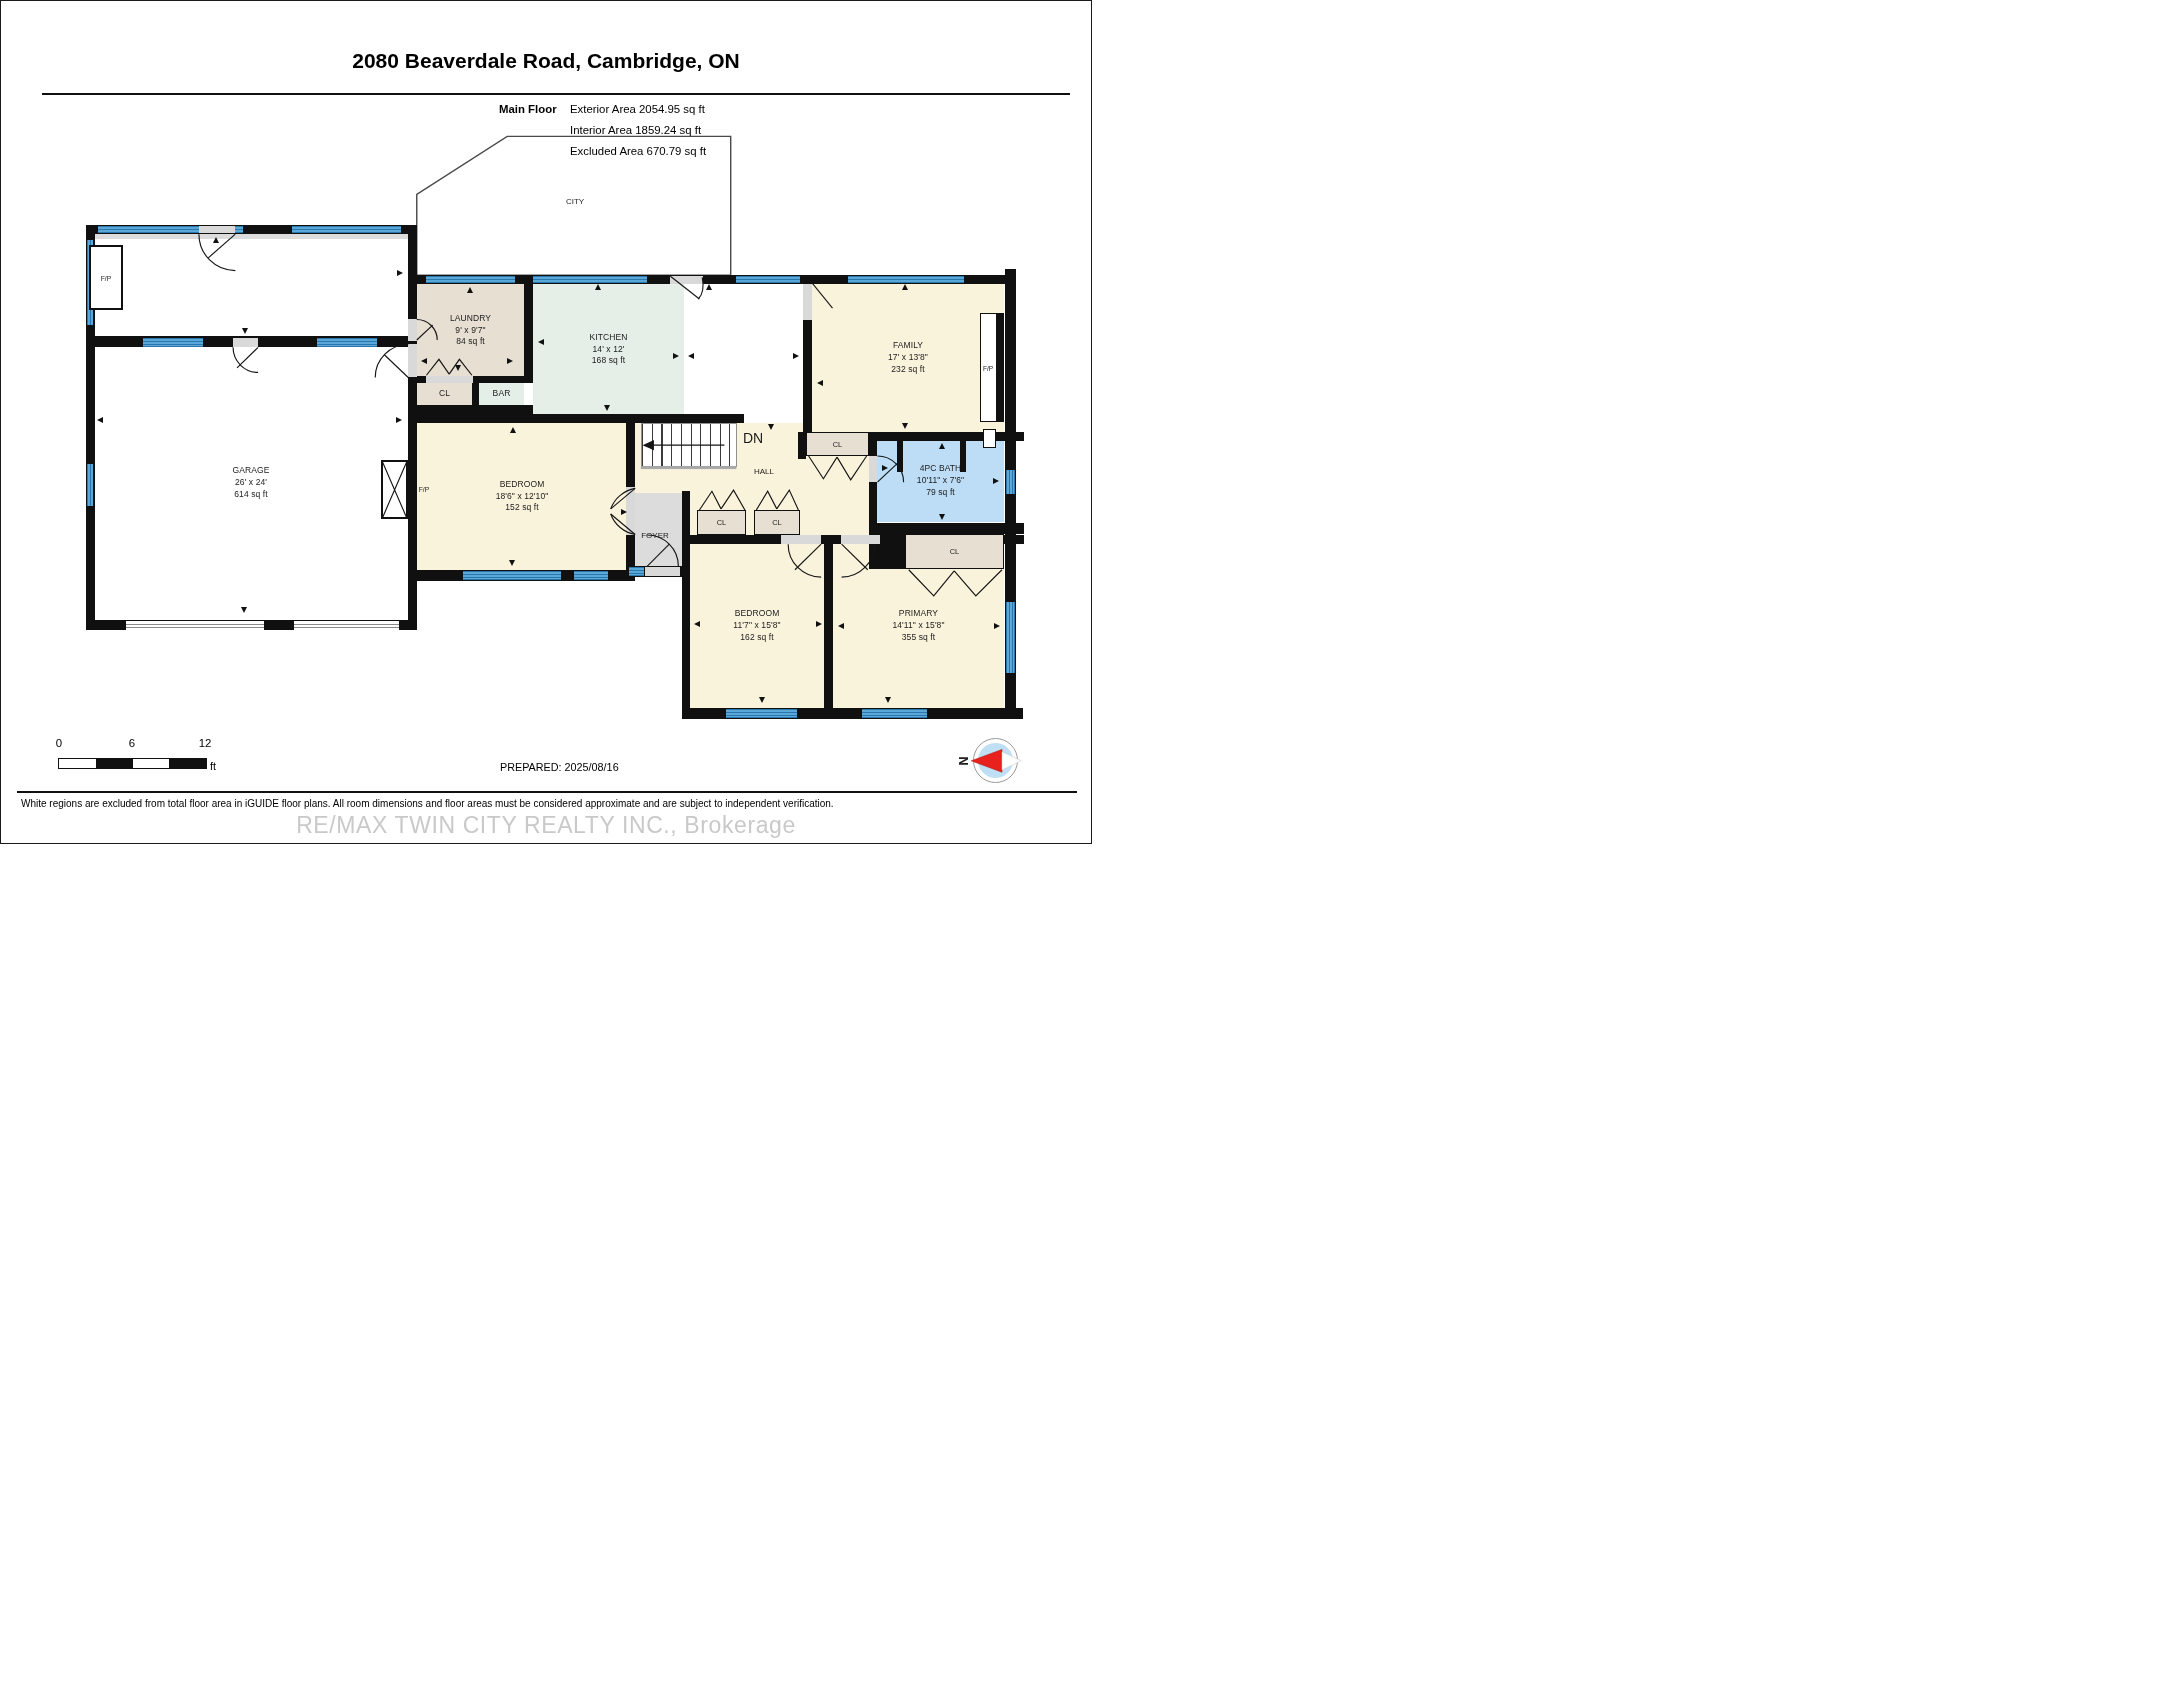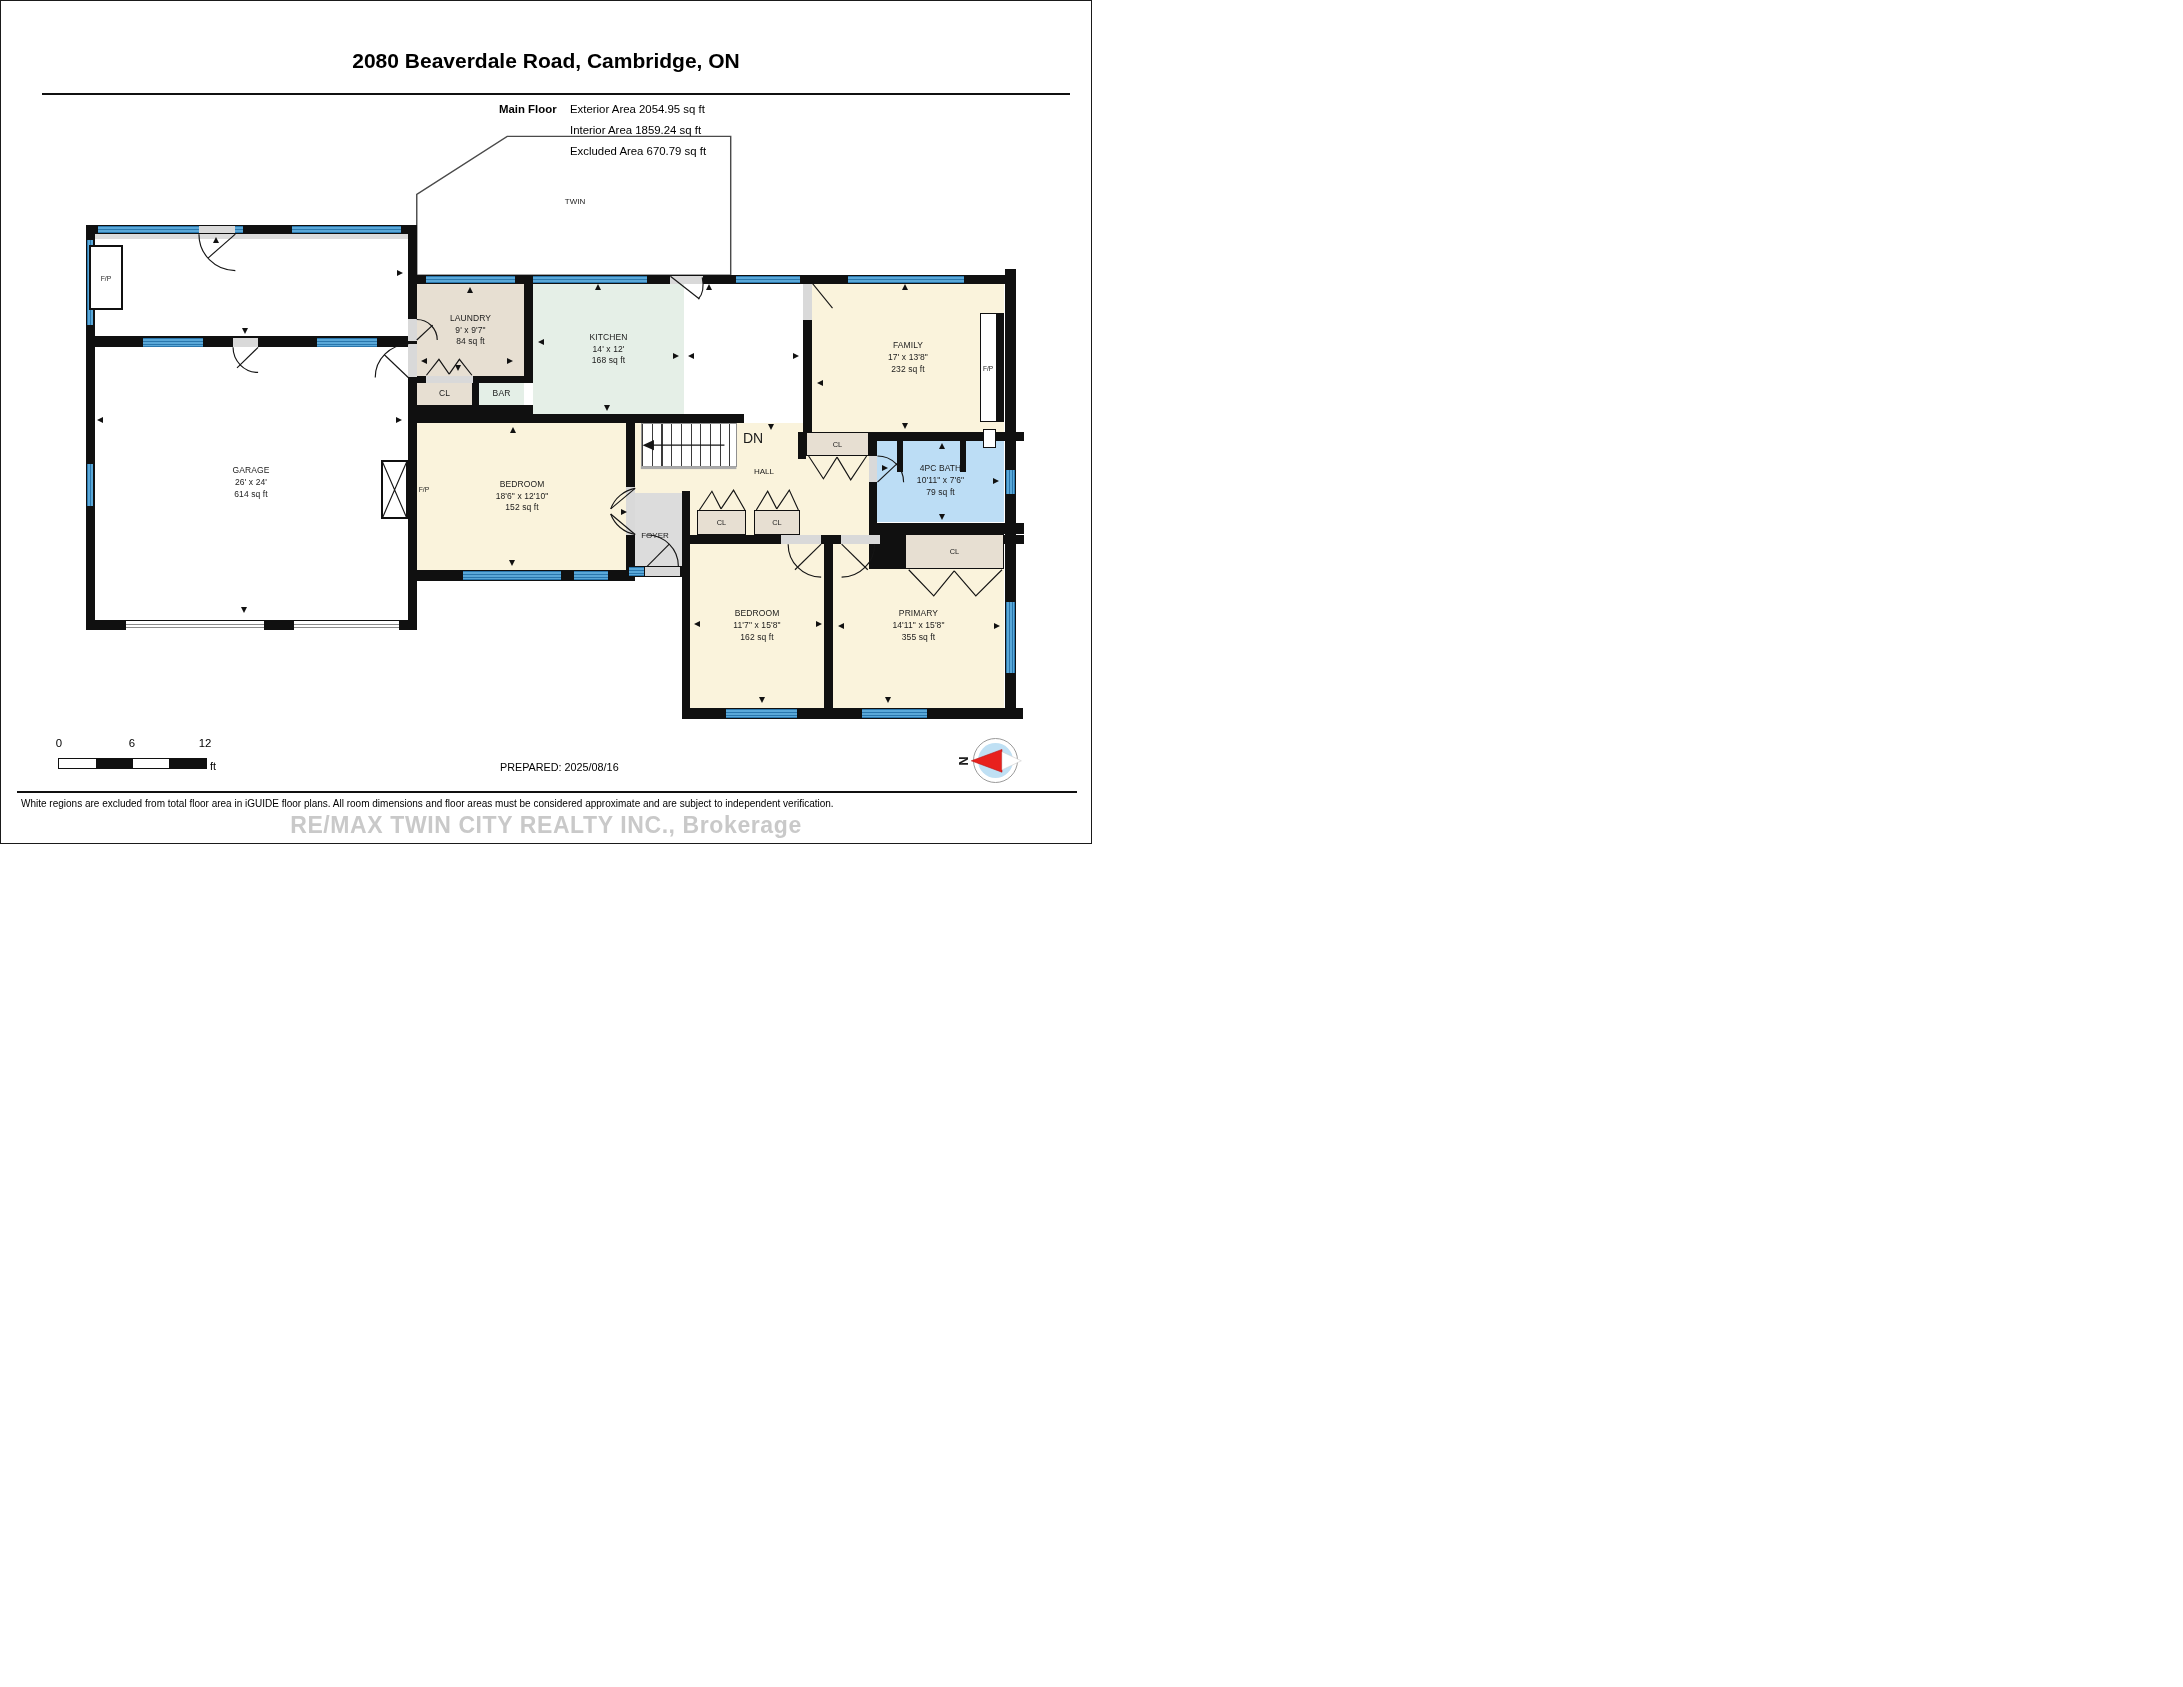--- a/index.html
+++ b/index.html
@@ -30,21 +30,21 @@
   .au{border-left:3.4px solid transparent;border-right:3.4px solid transparent;border-bottom:6.8px solid #111}
   .ad{border-left:3.4px solid transparent;border-right:3.4px solid transparent;border-top:6.8px solid #111}
   .al{border-top:3.4px solid transparent;border-bottom:3.4px solid transparent;border-right:6.8px solid #111}
   .ar{border-top:3.4px solid transparent;border-bottom:3.4px solid transparent;border-left:6.8px solid #111}
   
   .title{position:absolute;left:0;right:0;top:48px;text-align:center;font-size:21px;font-weight:bold;color:#000;z-index:7}
   .hr{position:absolute;background:#101010;z-index:7}
   .stat{position:absolute;font-size:11.4px;color:#000;z-index:7;white-space:nowrap}
   .foot{position:absolute;font-size:10.8px;color:#000;z-index:7;white-space:nowrap}
   .disc{position:absolute;font-size:10px;color:#000;z-index:7;white-space:nowrap}
-  .wmark{position:absolute;left:0;right:0;top:811px;text-align:center;font-size:23px;font-weight:700;
+  .wmark{position:absolute;left:0;right:0;top:811px;text-align:center;font-size:23px;font-weight:400;
          color:#C9C9C9;letter-spacing:0.6px;z-index:6;white-space:nowrap}
   .tick{position:absolute;font-size:11.4px;color:#000;transform:translateX(-50%);z-index:7}
   svg.lay{position:absolute;left:0;top:0;z-index:5;pointer-events:none}
   svg.under{z-index:1}
   .circ{position:absolute;border-radius:50%;box-sizing:border-box}
 </style>
 </head>
 <body>
 
 <div class="pg">
@@ -52,21 +52,21 @@
   <div class="title">2080 Beaverdale Road, Cambridge, ON</div>
   <div class="hr" style="left:41px;top:92px;width:1028px;height:2.3px"></div>
   <div class="stat" style="left:498px;top:102px;font-weight:bold">Main Floor</div>
   <div class="stat" style="left:569px;top:102px">Exterior Area 2054.95 sq ft</div>
   <div class="stat" style="left:569px;top:123px">Interior Area 1859.24 sq ft</div>
   <div class="stat" style="left:569px;top:144px">Excluded Area 670.79 sq ft</div>
 
   <svg class="lay under" width="1092" height="844" viewBox="0 0 1920 1484">
     <polygon points="890,238 1283,238 1283,482 731,482 731,340" fill="#ffffff" stroke="#4a4a4a" stroke-width="2.5"></polygon>
   </svg>
-  <div class="sl" style="left:574px;top:200px;font-size:8px">TWIN</div>
+  <div class="sl" style="left:574px;top:200px;font-size:8px">CITY</div>
 
   <div class="trim" style="left:93px;top:233px;width:314px;height:4.5px"></div>
 
   <div class="room" style="left:93px;top:346px;width:314px;height:272px;background:#ffffff">
     <span class="nm">GARAGE</span>
     <span>26' x 24'</span>
     <span>614 sq ft</span>
   </div>
 
   <div class="room" style="left:416px;top:283px;width:107px;height:93px;background:#E7DFD2">

